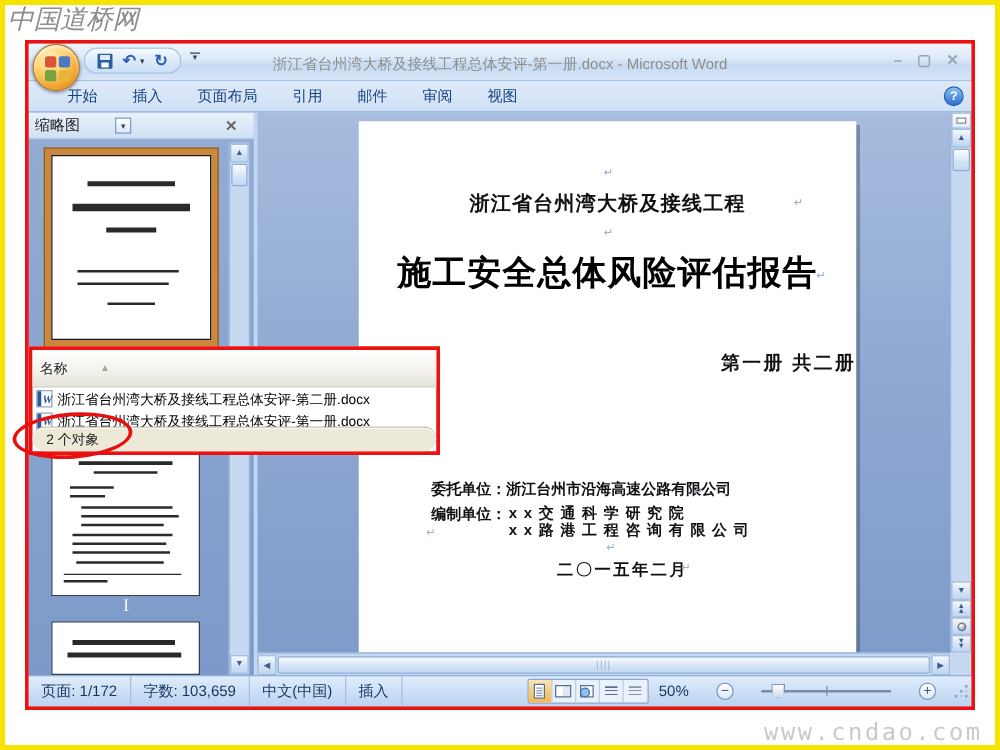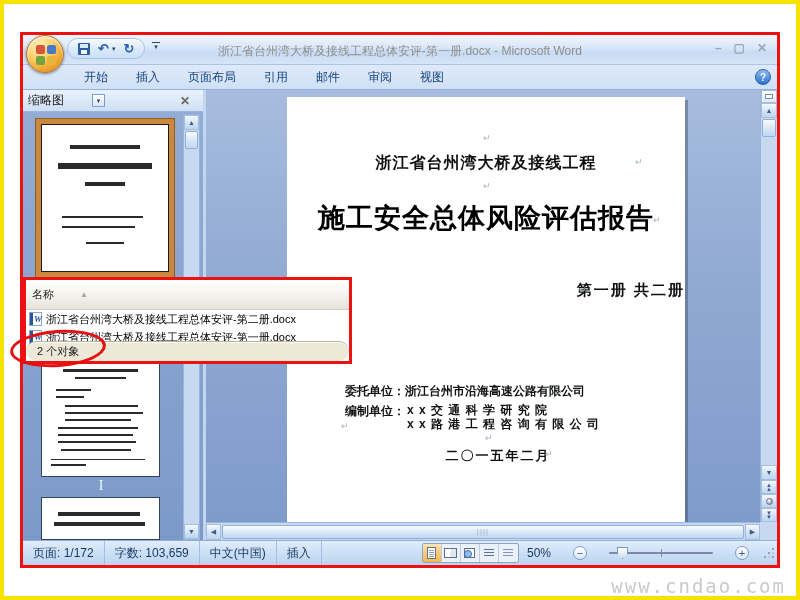--- a/index.html
+++ b/index.html
@@ -31,21 +31,21 @@
   .save-ic::before { content:""; position:absolute; left:2px; top:1px; width:8px; height:4px; background:#dce9f7; }
   .save-ic::after  { content:""; position:absolute; left:3px; bottom:1px; width:6px; height:4px; background:#f3f7fc; }
   .mini-dd { font-size:7px; color:#345; margin-left:-5px; }
   .qat-more { position:absolute; left:126px; top:7px; width:14px; text-align:center; color:#345; font-size:7px; line-height:4px; }
   .qat-more b { display:block; width:8px; height:1px; background:#345; margin:0 auto 2px; }
   .title-text { position:absolute; left:120px; right:120px; top:8px; text-align:center; font-size:12px; color:#8e8e8e; white-space:nowrap; overflow:hidden; }
   .win-controls { position:absolute; right:10px; top:6px; display:flex; gap:12px; color:#9aa6b6; font-size:12px; font-weight:bold; }
 
   
   .tabrow { position:absolute; left:0; top:30px; right:0; height:25px; background:linear-gradient(#dfeafa,#cfe0f5);
-    border-bottom:1px solid #8fb2e2; display:flex; align-items:center; padding-left:50px; gap:6px; }
+    border-bottom:1px solid #8fb2e2; display:flex; align-items:center; padding-left:20px; gap:6px; }
   .tab { padding:3px 11px; font-size:12px; color:#16437f; white-space:nowrap; }
   .help-btn { position:absolute; right:6px; top:34px; width:16px; height:16px; border-radius:50%;
     background:linear-gradient(#8cc0f4,#2f6fd0); border:1px solid #2a5da8; color:#fff; font-size:10px; font-weight:bold;
     display:flex; align-items:center; justify-content:center; }
 
   
   .main { position:absolute; left:0; top:55px; right:0; bottom:25px; overflow:hidden; }
 
   
   .pane { position:absolute; left:0; top:0; bottom:0; width:180px; background:linear-gradient(#93add5,#7c9ac9); }
@@ -144,20 +144,21 @@
     background:linear-gradient(#fefefe,#cfdcec); border:1px solid #7c97bd;
     clip-path:polygon(0 0, 100% 0, 100% 58%, 50% 100%, 0 58%); }
   .grip { width:12px; height:12px; margin-right:2px; position:relative; }
   .grip i { position:absolute; width:2px; height:2px; background:#8fa3bd; box-shadow:-4px 4px 0 #8fa3bd, -8px 8px 0 #8fa3bd, 0 4px 0 #b9c8da, -4px 8px 0 #b9c8da, 0 8px 0 #8fa3bd; right:1px; top:1px; }
 </style>
 </head>
 <body>
 
 <div class="stage">
   <div class="yellow-frame"></div>
+  <div class="wm-tl">中国道桥网</div>
   <div class="wm-br">www.cndao.com</div>
 
   <div class="win">
     <div class="win-in">
 
       <div class="titlebar"></div>
       <div class="office-btn">
         <span class="office-logo">
             <i class="ol1"></i>
             <i class="ol2"></i>

